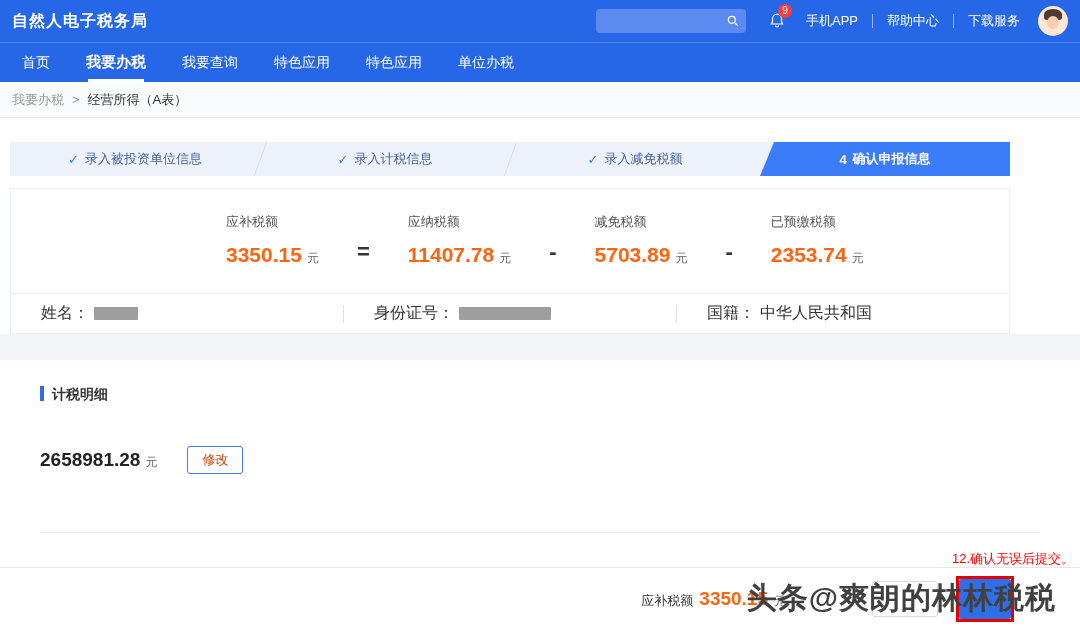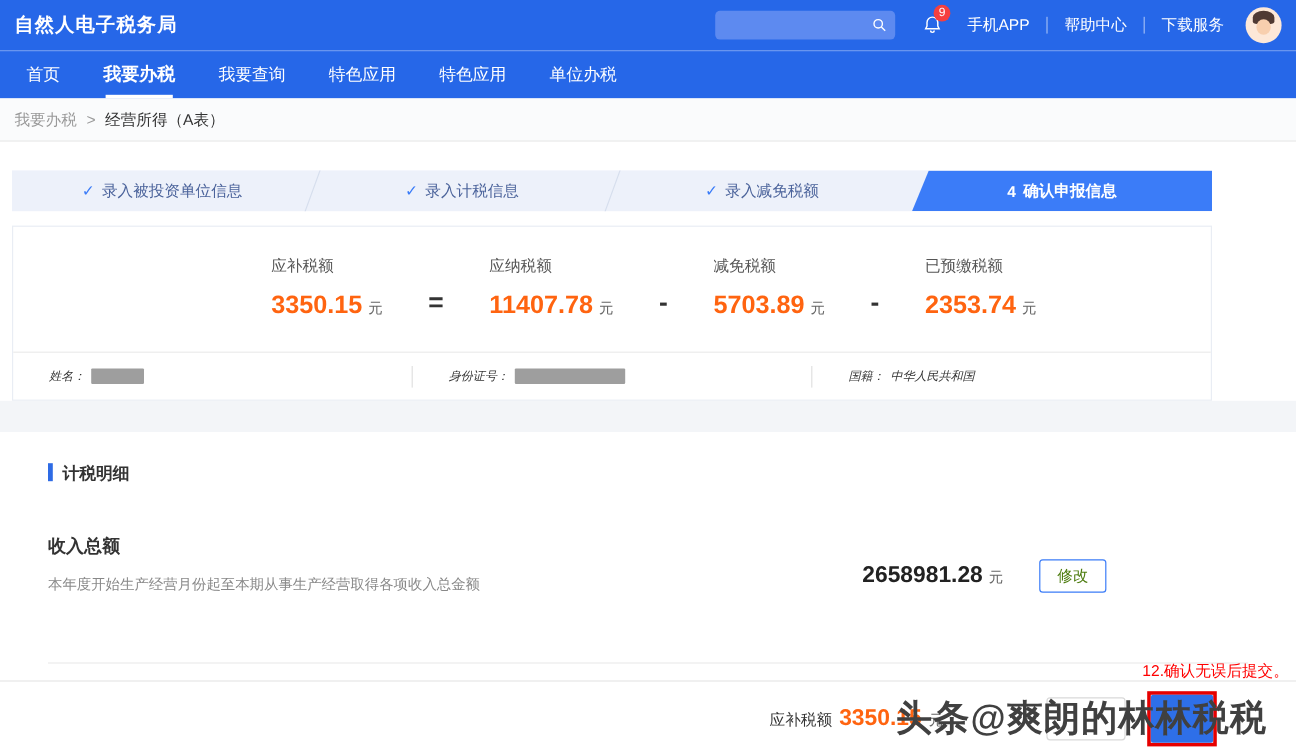--- a/index.html
+++ b/index.html
@@ -55,21 +55,21 @@
   
   .card { margin-top:12px; background:#fff; border:1px solid #e9edf4; }
   .summary-row { display:flex; align-items:flex-end; gap:38px; padding:24px 0 26px 215px; }
   .sum-group { display:flex; flex-direction:column; gap:12px; }
   .sum-label { font-size:13px; color:#555; }
   .sum-value-line { display:flex; align-items:baseline; gap:5px; }
   .sum-value { font-size:21px; font-weight:bold; color:#ff6410; }
   .sum-unit { font-size:12px; color:#666; }
   .op { font-size:22px; color:#333; font-weight:bold; padding-bottom:2px; }
   .person-row { display:flex; border-top:1px solid #ececec; height:40px;
-    align-items:center; font-size:10px; color:#333;font-style:italic; }
+    align-items:center; font-size:16px; color:#333; }
   .person-cell { display:flex; align-items:center; gap:5px; padding-left:30px; height:18px; }
   .person-cell.c1 { width:332px; }
   .person-cell.c2 { width:333px; border-left:1px solid #e0e0e0; }
   .person-cell.c3 { flex:1; border-left:1px solid #e0e0e0; }
   .redact { background:#9e9e9e; border-radius:1px; display:inline-block; }
   .redact.name { width:44px; height:13px; }
   .redact.id { width:92px; height:13px; }
   
   .spacer { height:26px; background:#f3f5f8; }
   .main-section { background:#fff; padding:26px 40px 0 40px; }
@@ -78,21 +78,21 @@
   .section-title { font-size:14px; color:#333; font-weight:bold; }
   .income-row { display:flex; justify-content:space-between; align-items:flex-end;
     padding:42px 0 56px 0; border-bottom:1px solid #ececec; }
   .income-left { display:flex; flex-direction:column; gap:14px; }
   .income-title { font-size:15px; font-weight:bold; color:#333; }
   .income-desc { font-size:12px; color:#888; }
   .income-right { display:flex; align-items:center; gap:30px; margin-right:118px; padding-bottom:2px; }
   .income-value-line { display:flex; align-items:baseline; gap:5px; }
   .income-value { font-size:19px; font-weight:bold; color:#222; }
   .income-unit { font-size:12px; color:#666; }
-  .edit-btn { border:1px solid #3b7cf8; color:#4d7c0f; background:#fff;
+  .edit-btn { border:1px solid #3b7cf8; color:#c2410c; background:#fff;
     border-radius:3px; font-size:13px; padding:4px 14px; cursor:pointer; }
   .note { position:absolute; right:6px; top:550px; color:#ff0000; font-size:13px; z-index:3; }
   
   .footerbar { position:absolute; left:0; right:0; bottom:0; height:62px; background:#fff;
     border-top:1px solid #e6e6e6; display:flex; align-items:center;
     justify-content:flex-end; z-index:2; }
   .footer-tax { display:flex; align-items:baseline; gap:6px; margin-right:86px; }
   .footer-label { font-size:13px; color:#333; }
   .footer-value { font-size:19px; font-weight:bold; color:#ff6410; }
   .footer-unit { font-size:12px; color:#666; }
@@ -225,24 +225,20 @@
 </div>
 
 <div class="spacer"></div>
 
 <div class="main-section">
   <div class="section-header">
     <span class="section-bar"></span>
     <span class="section-title">计税明细</span>
   </div>
   <div class="income-row">
-    <div class="income-left">
-      <span class="income-title">收入总额</span>
-      <span class="income-desc">本年度开始生产经营月份起至本期从事生产经营取得各项收入总金额</span>
-    </div>
     <div class="income-right">
       <span class="income-value-line">
         <span class="income-value">2658981.28</span>
         <span class="income-unit">元</span>
       </span>
       <button class="edit-btn">修改</button>
     </div>
   </div>
 </div>
 

